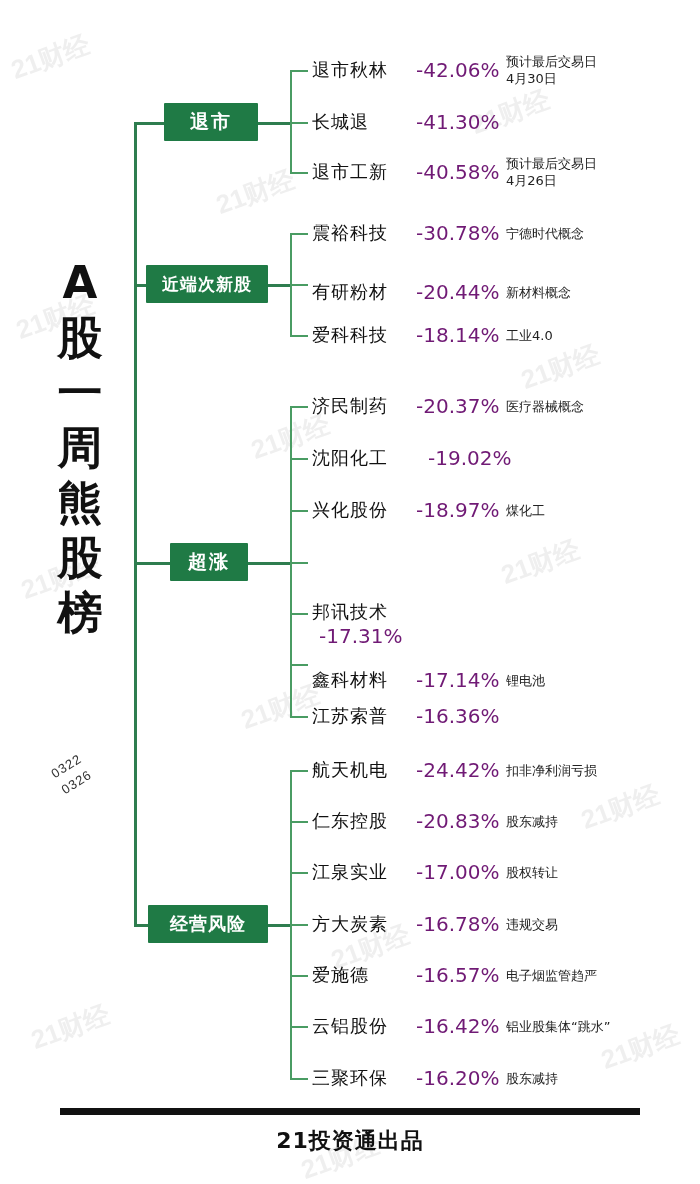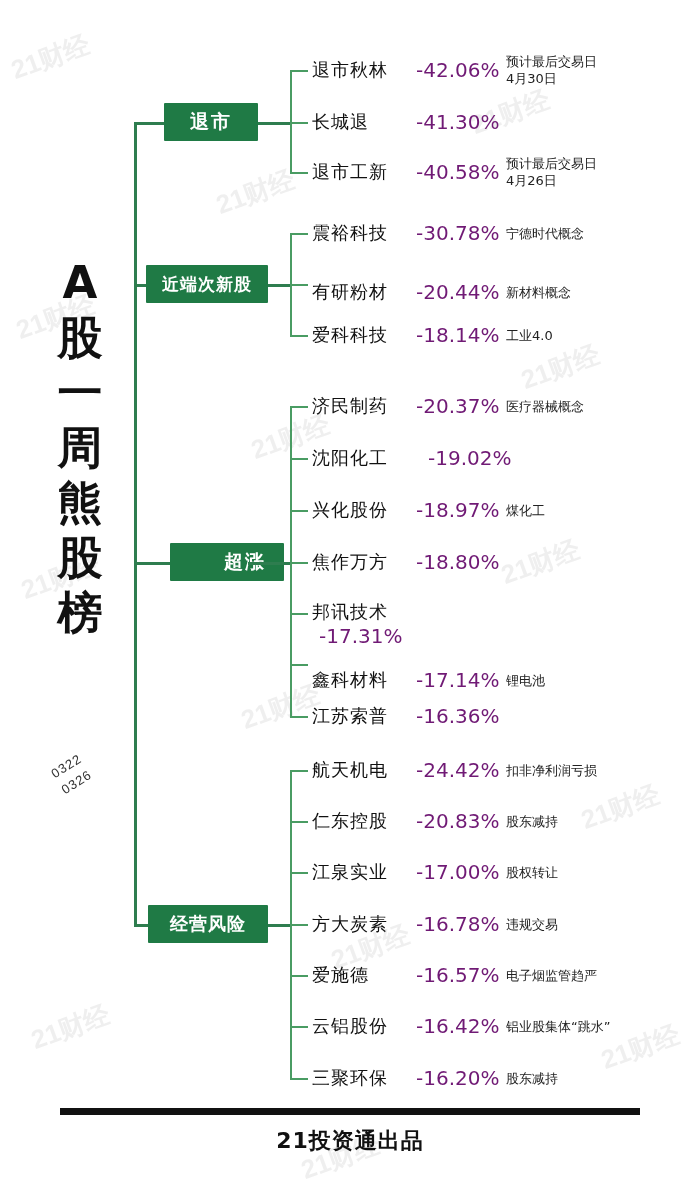--- a/index.html
+++ b/index.html
@@ -235,21 +235,21 @@
     <span class="name">有研粉材</span>
     <span class="pct">-20.44%</span>
     <span class="note">新材料概念</span>
   </div>
   <div class="row" style="left:312px; top:322px;">
     <span class="name">爱科科技</span>
     <span class="pct">-18.14%</span>
     <span class="note">工业4.0</span>
   </div>
 
-  <div class="chip" style="left:170px; top:543px; width:78px;padding-left:36px;">超涨</div>
+  <div class="chip" style="left:170px; top:543px; width:78px;">超涨</div>
   <div class="line hline" style="left:248px; top:562px; width:44px;"></div>
   <div class="stub stub-v" style="left:290px; top:406px; height:310px;"></div>
   <div class="stub stub-h" style="left:290px; top:406px; width:18px;"></div>
   <div class="stub stub-h" style="left:290px; top:458px; width:18px;"></div>
   <div class="stub stub-h" style="left:290px; top:510px; width:18px;"></div>
   <div class="stub stub-h" style="left:290px; top:562px; width:18px;"></div>
   <div class="stub stub-h" style="left:290px; top:613px; width:18px;"></div>
   <div class="stub stub-h" style="left:290px; top:664px; width:18px;"></div>
   <div class="stub stub-h" style="left:290px; top:716px; width:18px;"></div>
 
@@ -260,25 +260,20 @@
   </div>
   <div class="row" style="left:312px; top:445px;gap:12px;">
     <span class="name">沈阳化工</span>
     <span class="pct">-19.02%</span>
     <span class="note"></span>
   </div>
   <div class="row" style="left:312px; top:497px;">
     <span class="name">兴化股份</span>
     <span class="pct">-18.97%</span>
     <span class="note">煤化工</span>
-  </div>
-  <div class="row" style="left:312px; top:549px;">
-    <span class="name">焦作万方</span>
-    <span class="pct">-18.80%</span>
-    <span class="note"></span>
   </div>
   <div class="row" style="left:312px; top:600px;flex-direction:column;">
     <span class="name">邦讯技术</span>
     <span class="pct">-17.31%</span>
     <span class="note"></span>
   </div>
   <div class="row" style="left:312px; top:651px;margin-top:16px;">
     <span class="name">鑫科材料</span>
     <span class="pct">-17.14%</span>
     <span class="note">锂电池</span>

